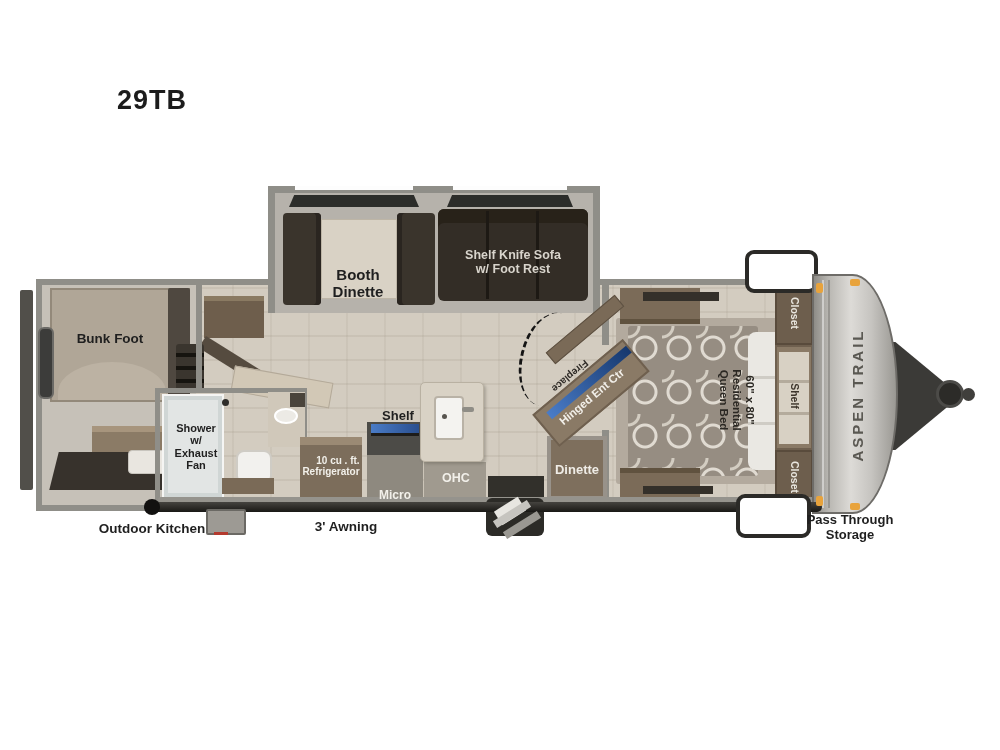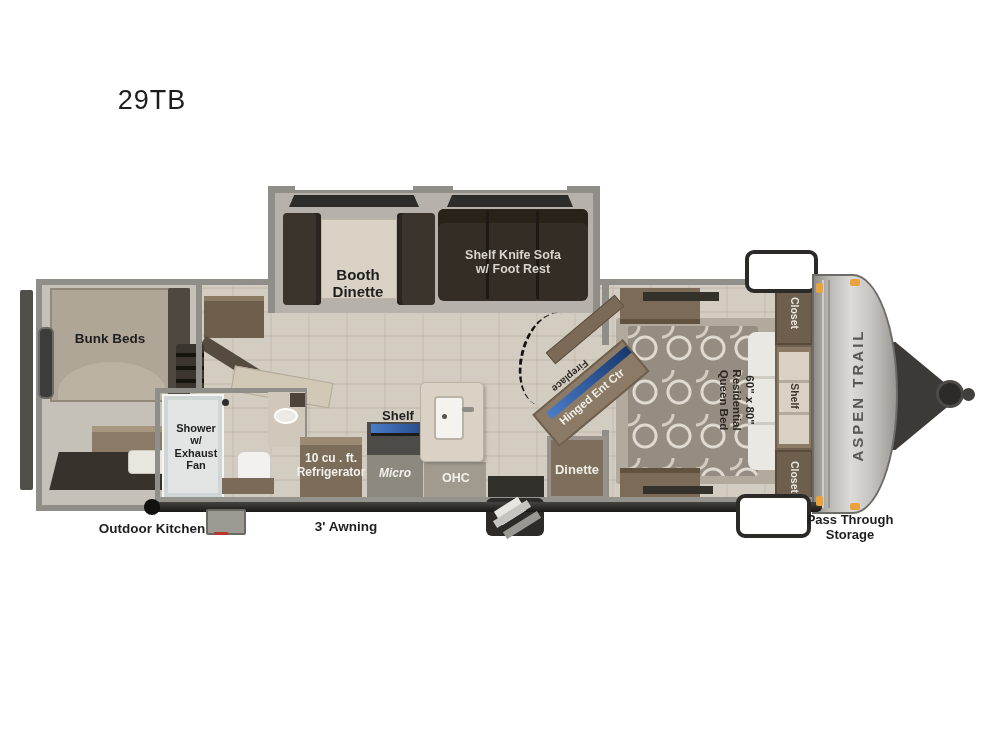--- a/index.html
+++ b/index.html
@@ -16,35 +16,35 @@
   .floor-tex{background-color:#d3ccc0;background-image:
      repeating-linear-gradient(0deg, rgba(150,140,124,0.16) 0 2px, transparent 2px 24px),
      repeating-linear-gradient(90deg, rgba(150,140,124,0.12) 0 2px, transparent 2px 38px);}
   .wall{background:#8f8e88;}
 </style>
 </head>
 <body>
 
 <div id="canvas">
 
-  <div class="lbl" style="left:152px;top:100px;font-size:27px;font-weight:400;color:#1c1c1c;letter-spacing:1px;">29TB</div>
+  <div class="lbl" style="left:152px;top:100px;font-size:27px;font-weight:700;color:#1c1c1c;letter-spacing:1px;">29TB</div>
 
   <div class="abs" style="left:20px;top:290px;width:13px;height:200px;background:#514f4a;border-radius:2px;z-index:2;"></div>
 
   <div class="abs floor-tex" style="left:36px;top:279px;width:782px;height:232px;border:6px solid #8f8e88;z-index:1;"></div>
 
   <div class="abs" style="left:42px;top:285px;width:154px;height:220px;background:#c6c1b8;z-index:1;"></div>
 
   <div class="abs" style="left:38px;top:327px;width:16px;height:72px;background:#3c3c3a;border:2px solid #6b6a66;border-radius:6px;z-index:3;"></div>
 
   <div class="abs" style="left:50px;top:288px;width:140px;height:114px;background:#b0a697;border:2px solid #93897a;border-radius:0 0 26px 0;z-index:2;"></div>
   <div class="abs" style="left:58px;top:362px;width:108px;height:38px;background:#bcb2a3;border-radius:50% 50% 0 0/80% 80% 0 0;z-index:2;"></div>
   <div class="abs" style="left:168px;top:288px;width:22px;height:114px;background:#4f4840;border-radius:2px;z-index:2;"></div>
   <div class="abs" style="left:176px;top:344px;width:28px;height:48px;background:repeating-linear-gradient(180deg,#3a352e 0 9px,#16140f 9px 13px);border-radius:3px;z-index:3;"></div>
-  <div class="lbl" style="left:110px;top:339px;font-size:13.5px;">Bunk Beds</div>
+  <div class="lbl" style="left:110px;top:339px;font-size:13.5px;">Bunk Foot</div>
   <div class="abs" style="left:92px;top:426px;width:86px;height:32px;background:#8b7b66;border-top:6px solid #a7957d;z-index:2;"></div>
   <div class="abs" style="left:54px;top:452px;width:118px;height:38px;background:#37322c;transform:skewX(-14deg);z-index:2;"></div>
   <div class="abs" style="left:128px;top:450px;width:42px;height:24px;background:#e9e6e0;border:1px solid #c8c5be;border-radius:4px;z-index:3;"></div>
   <div class="abs wall" style="left:196px;top:285px;width:6px;height:103px;z-index:3;"></div>
 
   <div class="abs" style="left:204px;top:296px;width:60px;height:42px;background:#6e5e4c;border-top:5px solid #8a English7a62;border-top:5px solid #8a7a62;z-index:2;"></div>
   <div class="abs" style="left:206px;top:336px;width:70px;height:14px;background:#554b3f;transform:rotate(32deg);transform-origin:left top;z-index:2;"></div>
   <div class="abs" style="left:232px;top:374px;width:100px;height:26px;background:#d2c8b6;border:1px solid #b3a999;transform:rotate(10deg);z-index:2;"></div>
 
   <div class="abs" style="left:155px;top:388px;width:152px;height:117px;border:5px solid #8f8e88;z-index:3;"></div>
@@ -71,27 +71,27 @@
     <div class="abs" style="left:163px;top:16px;width:150px;height:92px;background:#332d26;border-radius:6px;box-shadow:inset 0 14px 0 #282219;"></div>
     <div class="abs" style="left:211px;top:18px;width:3px;height:88px;background:#1d1914;"></div>
     <div class="abs" style="left:261px;top:18px;width:3px;height:88px;background:#1d1914;"></div>
   </div>
   <div class="lbl" style="left:358px;top:284px;font-size:15px;">Booth
 Dinette</div>
   <div class="lbl" style="left:513px;top:262px;font-size:12.5px;color:#d8d4cc;">Shelf Knife Sofa
 w/ Foot Rest</div>
 
   <div class="abs" style="left:300px;top:437px;width:62px;height:60px;background:#7c6d5b;border-top:8px solid #9b8a74;z-index:4;"></div>
-  <div class="lbl" style="left:331px;top:466px;font-size:12px;color:#f2f0ea;">10 cu . ft.
+  <div class="lbl" style="left:331px;top:466px;font-size:10px;color:#f2f0ea;text-align:right;">10 cu . ft.
 Refrigerator</div>
   <div class="abs" style="left:367px;top:422px;width:56px;height:33px;background:#4c4b47;z-index:4;"></div>
   <div class="abs" style="left:371px;top:424px;width:48px;height:12px;background:linear-gradient(90deg,#4a7cc7,#2a4f8f);border-bottom:3px solid #1d1c1a;z-index:5;"></div>
   <div class="lbl" style="left:398px;top:416px;font-size:13px;">Shelf</div>
   <div class="abs" style="left:367px;top:455px;width:56px;height:42px;background:#8e897f;z-index:4;"></div>
-  <div class="lbl" style="left:395px;top:474px;font-size:12px;color:#f2f0ea;font-style:italic;">Micro</div>
+  <div class="lbl" style="left:395px;top:496px;font-size:12px;color:#f2f0ea;">Micro</div>
   <div class="abs" style="left:424px;top:462px;width:62px;height:35px;background:#a09a8f;z-index:4;"></div>
   <div class="lbl" style="left:456px;top:478px;font-size:12.5px;color:#f2f0ea;">OHC</div>
 
   <div class="abs" style="left:420px;top:382px;width:64px;height:80px;background:#d9d2c5;border:1px solid #b9b1a2;border-radius:5px;box-shadow:2px 2px 3px rgba(90,85,75,0.35);z-index:4;"></div>
   <div class="abs" style="left:434px;top:396px;width:30px;height:44px;background:#f4f3f0;border:2px solid #b9b2a6;border-radius:4px;z-index:5;"></div>
   <div class="abs" style="left:442px;top:414px;width:5px;height:5px;background:#57544e;border-radius:50%;z-index:6;"></div>
   <div class="abs" style="left:462px;top:407px;width:12px;height:5px;background:#8f8d86;border-radius:2px;z-index:6;"></div>
 
   <div class="abs" style="left:488px;top:476px;width:56px;height:24px;background:#32302b;z-index:4;"></div>
   <div class="abs" style="left:488px;top:504px;width:56px;height:7px;background:#cfc9bd;z-index:2;"></div>

